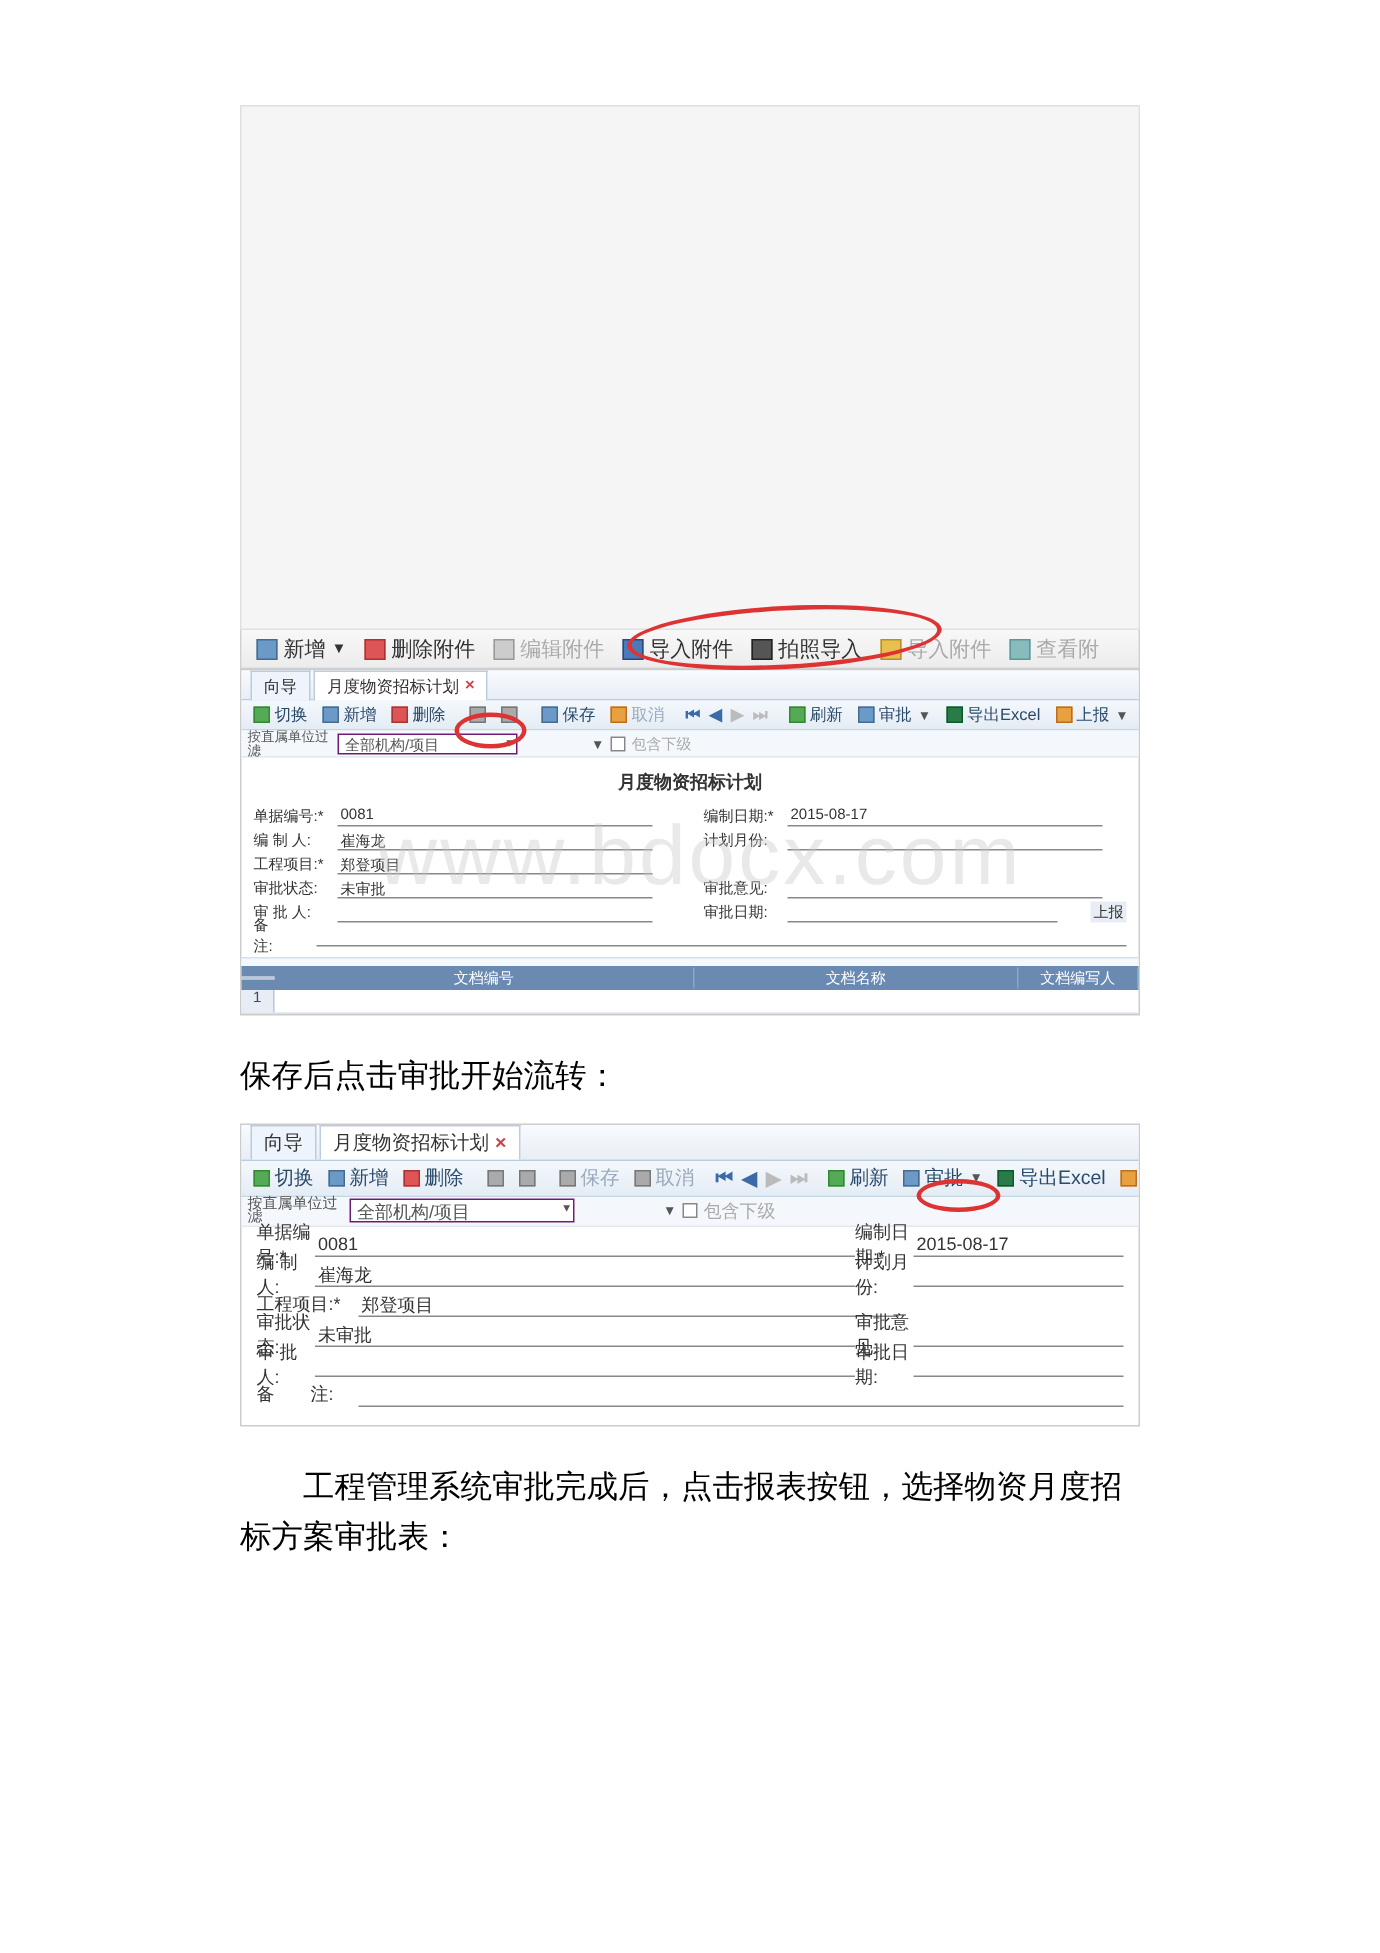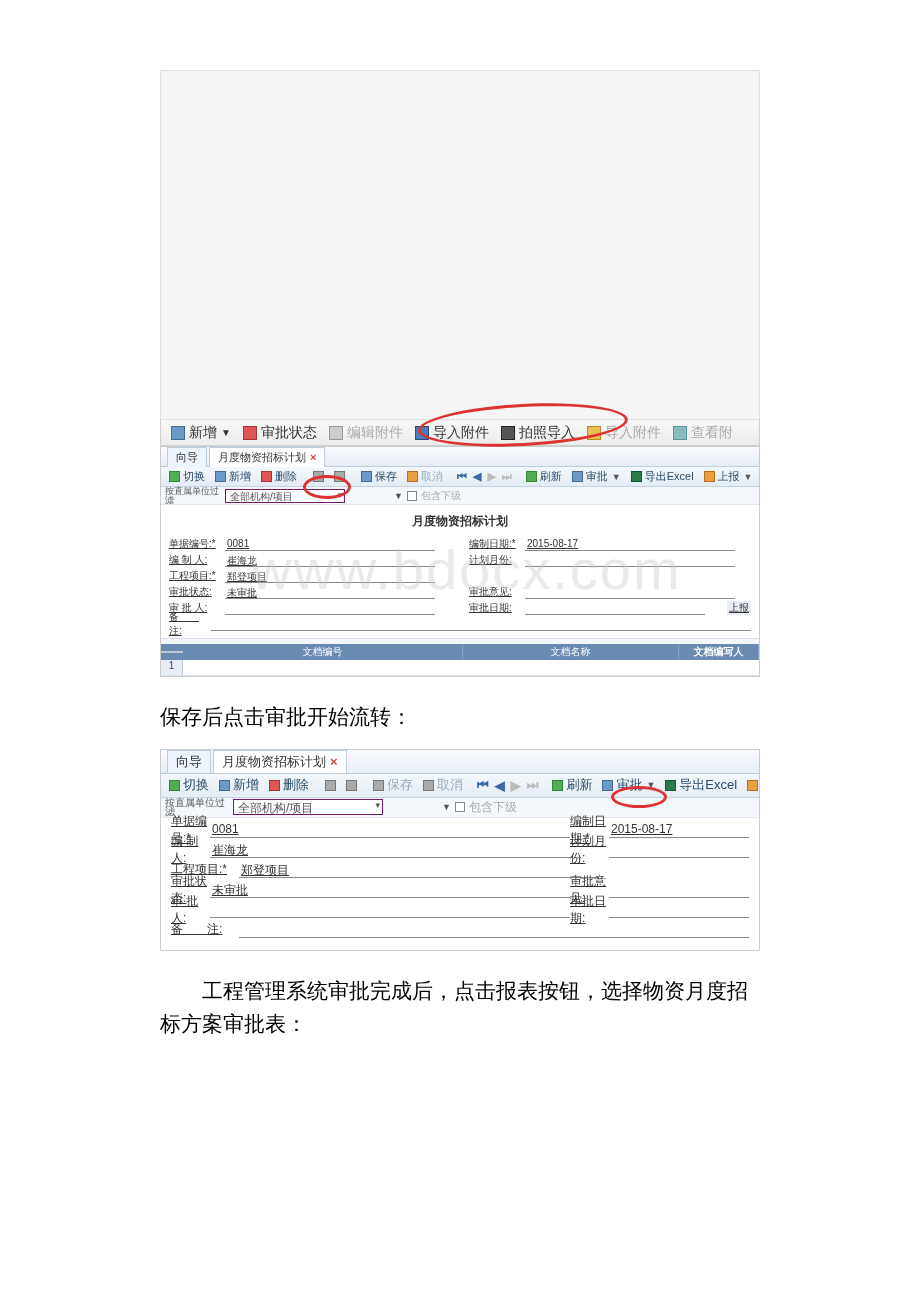--- a/index.html
+++ b/index.html
@@ -169,21 +169,20 @@
   .cbx { width: 10px; height: 10px; border: 1px solid #888; background: #fff; display: inline-block; }
   .form-title {
     text-align: center;
     font-weight: bold;
     padding: 8px 0 4px 0;
   }
   .form-title.small { font-size: 12px; }
   .form-title.big { font-size: 16px; padding: 14px 0 6px 0; text-align: right; padding-right: 40px; }
   .form-area {
     padding: 2px 8px 6px 8px;
-    text-decoration: underline;
   }
   .form-line {
     display: flex;
     align-items: center;
     height: 16px;
     font-size: 10px;
   }
   .form-line.big { height: 20px; font-size: 12px; }
   .flabel { width: 56px; color: #333; }
   .flabel.big { width: 68px; }
@@ -233,21 +232,21 @@
   <div class="sec1">
     <div class="grey-panel"></div>
     <div class="attach-toolbar">
       <span class="tbtn">
         <span class="iconbox"></span>
         <span>新增</span>
         <span style="font-size:10px;">▼</span>
       </span>
       <span class="tbtn">
         <span class="iconbox icon-x"></span>
-        <span>审批状态</span>
+        <span>删除附件</span>
       </span>
       <span class="tbtn disabled">
         <span class="iconbox" style="background:#ccc;border-color:#999;"></span>
         <span>编辑附件</span>
       </span>
       <span class="tbtn">
         <span class="iconbox icon-import"></span>
         <span>导入附件</span>
       </span>
       <span class="tbtn">
@@ -402,21 +401,21 @@
         <span class="flabel">备　　注:</span>
         <span class="fvalue wide"></span>
       </div>
     </div>
 
     <div style="height:6px;background:#f4f8fc;border-top:1px solid #d8e0ec;"></div>
     <div class="table-header">
       <div class="th-index"></div>
       <div class="th-cell" style="flex:0 0 280px;">文档编号</div>
       <div class="th-cell" style="flex:1;">文档名称</div>
-      <div class="th-cell" style="flex:0 0 80px;font-weight:bold;">文档编写人</div>
+      <div class="th-cell" style="flex:0 0 80px;">文档编写人</div>
     </div>
     <div class="table-row">
       <div class="row-index">1</div>
       <div style="flex:1;"></div>
     </div>
   </div>
 
   <div class="doc-text">保存后点击审批开始流转：</div>
 
   <div class="app" style="font-size:13px;position:relative;">

